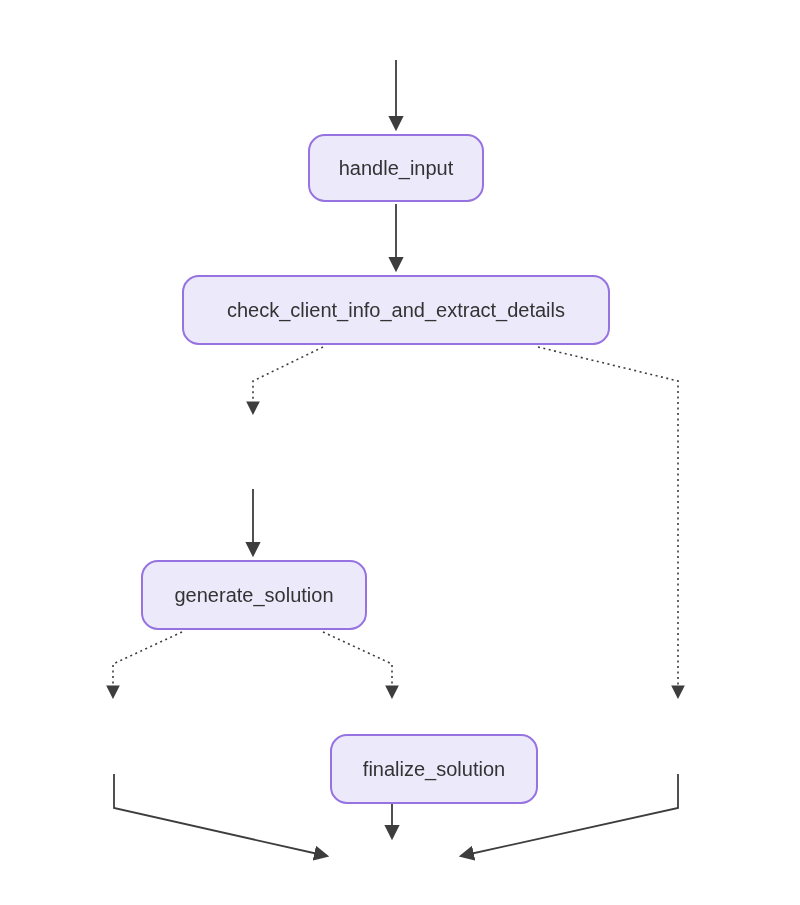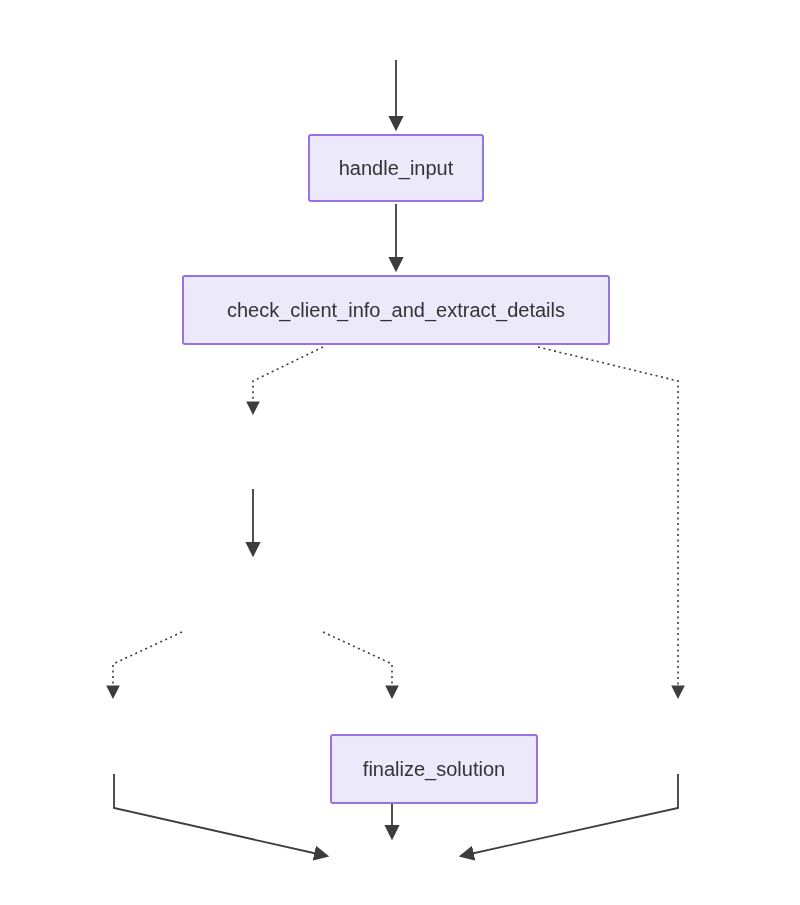--- a/index.html
+++ b/index.html
@@ -40,21 +40,21 @@
     stroke-dasharray: 2 3.5;
   }
   .arrow-head-shape { fill: var(--edge-color); }
   .node {
     position: absolute;
     display: flex;
     align-items: center;
     justify-content: center;
     background: var(--node-fill);
     border: 2px solid var(--node-border);
-    border-radius: 3px;
+    border-radius: 17px;
     color: var(--text-color);
     font-size: 20px;
     line-height: 1;
     white-space: nowrap;
     z-index: 2;
   }
   .node.pill { border-radius: 25px; }
   .node.start {
     background: var(--start-fill);
     border-color: var(--start-border);
@@ -101,20 +101,23 @@
 
   <div class="node n-handle">
     <span>handle_input</span>
   </div>
 
   <div class="node n-check">
     <span>check_client_info_and_extract_details</span>
   </div>
 
 
+  <div class="node n-generate">
+    <span>generate_solution</span>
+  </div>
 
 
   <div class="node n-finalize">
     <span>finalize_solution</span>
   </div>
 
 
 
 </div>
 

